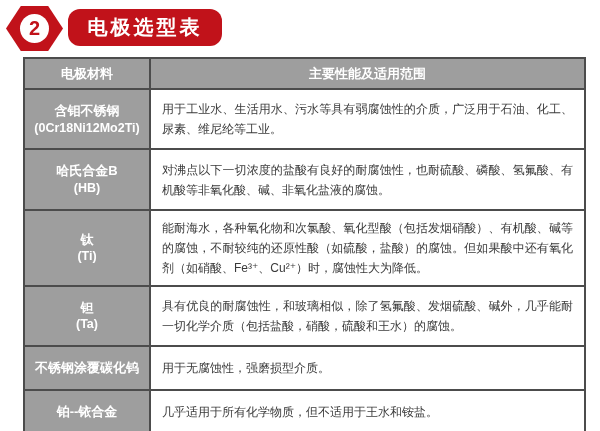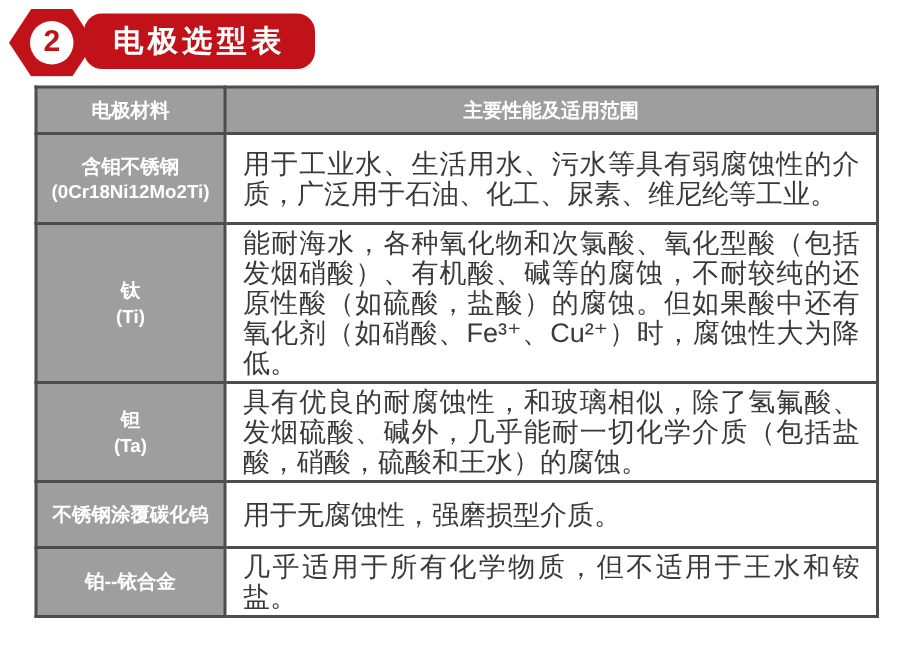--- a/index.html
+++ b/index.html
@@ -19,21 +19,21 @@
     display:flex;align-items:center;justify-content:center;
     z-index:2;
   }
   .badge-circle{
     width:29px;height:29px;border-radius:50%;
     background:#ffffff;color:#c1121a;
     display:flex;align-items:center;justify-content:center;
     font-size:20px;font-weight:bold;
   }
   .title-pill{
-    position:absolute;left:56px;top:9px;width:154px;height:37px;
+    position:absolute;left:68px;top:9px;width:154px;height:37px;
     background:#c1121a;border-radius:12px;
     color:#ffffff;font-size:20px;font-weight:bold;letter-spacing:3px;
     display:flex;align-items:center;justify-content:center;
     z-index:1;
   }
 
   
   table.sel{
     position:absolute;left:23px;top:57px;width:561px;
     border-collapse:collapse;table-layout:fixed;
@@ -47,21 +47,21 @@
     font-size:13px;font-weight:bold;text-align:center;
     padding:2px 4px;
   }
   td.mat{
     background:#9e9e9e;color:#ffffff;
     font-size:13px;font-weight:bold;text-align:center;
     line-height:1.35;padding:12px 4px;
   }
   td.desc{
     background:#ffffff;color:#3a3a3a;
-    font-size:18px;line-height:20px;
+    font-size:12px;line-height:20px;
     text-align:justify;
     padding:2px 11px;
   }
   .mat-sub{font-size:12.5px;}
 </style>
 </head>
 <body>
 
 <div class="page">
 
@@ -82,20 +82,27 @@
     </tr>
 
     <tr style="height:46px">
       <td class="mat">
         <div>含钼不锈钢</div>
         <div class="mat-sub">(0Cr18Ni12Mo2Ti)</div>
       </td>
       <td class="desc">用于工业水、生活用水、污水等具有弱腐蚀性的介质，广泛用于石油、化工、尿素、维尼纶等工业。</td>
     </tr>
 
+    <tr style="height:46px">
+      <td class="mat">
+        <div>哈氏合金B</div>
+        <div class="mat-sub">(HB)</div>
+      </td>
+      <td class="desc">对沸点以下一切浓度的盐酸有良好的耐腐蚀性，也耐硫酸、磷酸、氢氟酸、有机酸等非氧化酸、碱、非氧化盐液的腐蚀。</td>
+    </tr>
 
 
     <tr style="height:76px">
       <td class="mat">
         <div>钛</div>
         <div class="mat-sub">(Ti)</div>
       </td>
       <td class="desc">能耐海水，各种氧化物和次氯酸、氧化型酸（包括发烟硝酸）、有机酸、碱等的腐蚀，不耐较纯的还原性酸（如硫酸，盐酸）的腐蚀。但如果酸中还有氧化剂（如硝酸、Fe³⁺、Cu²⁺）时，腐蚀性大为降低。</td>
     </tr>
 

